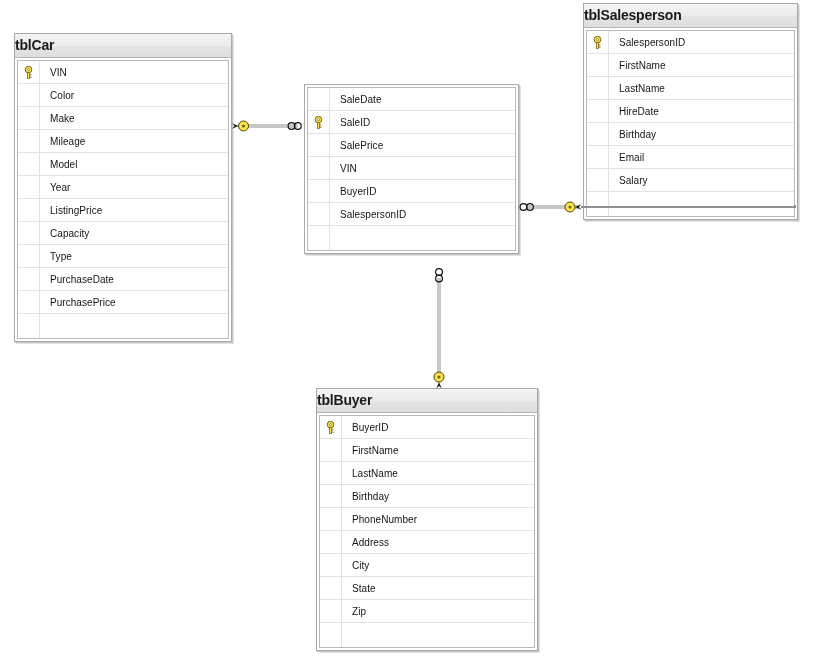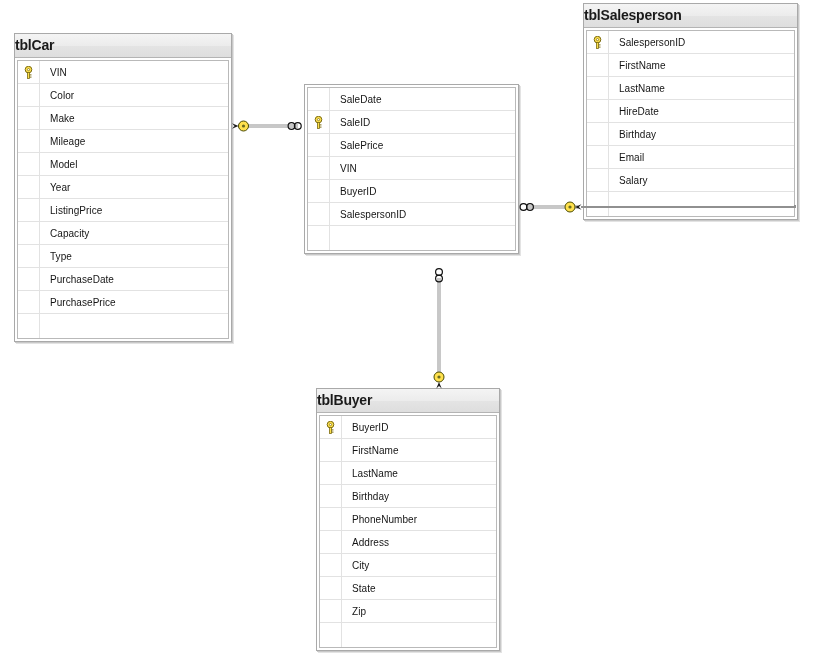--- a/index.html
+++ b/index.html
@@ -295,21 +295,21 @@
           <div class="row">
             <span class="gutter"></span>
             <span class="fname">Salary</span>
           </div>
           <div class="row blank">
             <span class="gutter"></span>
             <span class="fname"></span>
           </div>
         </div>
       </div>
-      <div class="tbl" style="left: 316px; top: 388px; width: 184px;">
+      <div class="tbl" style="left: 316px; top: 388px; width: 222px;">
         <div class="tbl-header">tblBuyer</div>
         <div class="tbl-body">
           <div class="row">
             <span class="gutter">
               <svg class="keyicon" viewBox="0 0 11 13">
                 <ellipse cx="5.5" cy="3.6" rx="3.3" ry="3.3" fill="#ffe14d" stroke="#7a6a10" stroke-width="1"></ellipse>
                 <ellipse cx="5.5" cy="3.6" rx="1.1" ry="1.1" fill="#ffffff" stroke="#7a6a10" stroke-width="0.7"></ellipse>
                 <rect x="4.5" y="6.4" width="2" height="6" fill="#ffe14d" stroke="#7a6a10" stroke-width="0.8"></rect>
                 <rect x="6.5" y="8.4" width="2" height="1" fill="#7a6a10"></rect>
                 <rect x="6.5" y="10.6" width="2" height="1" fill="#7a6a10"></rect>

